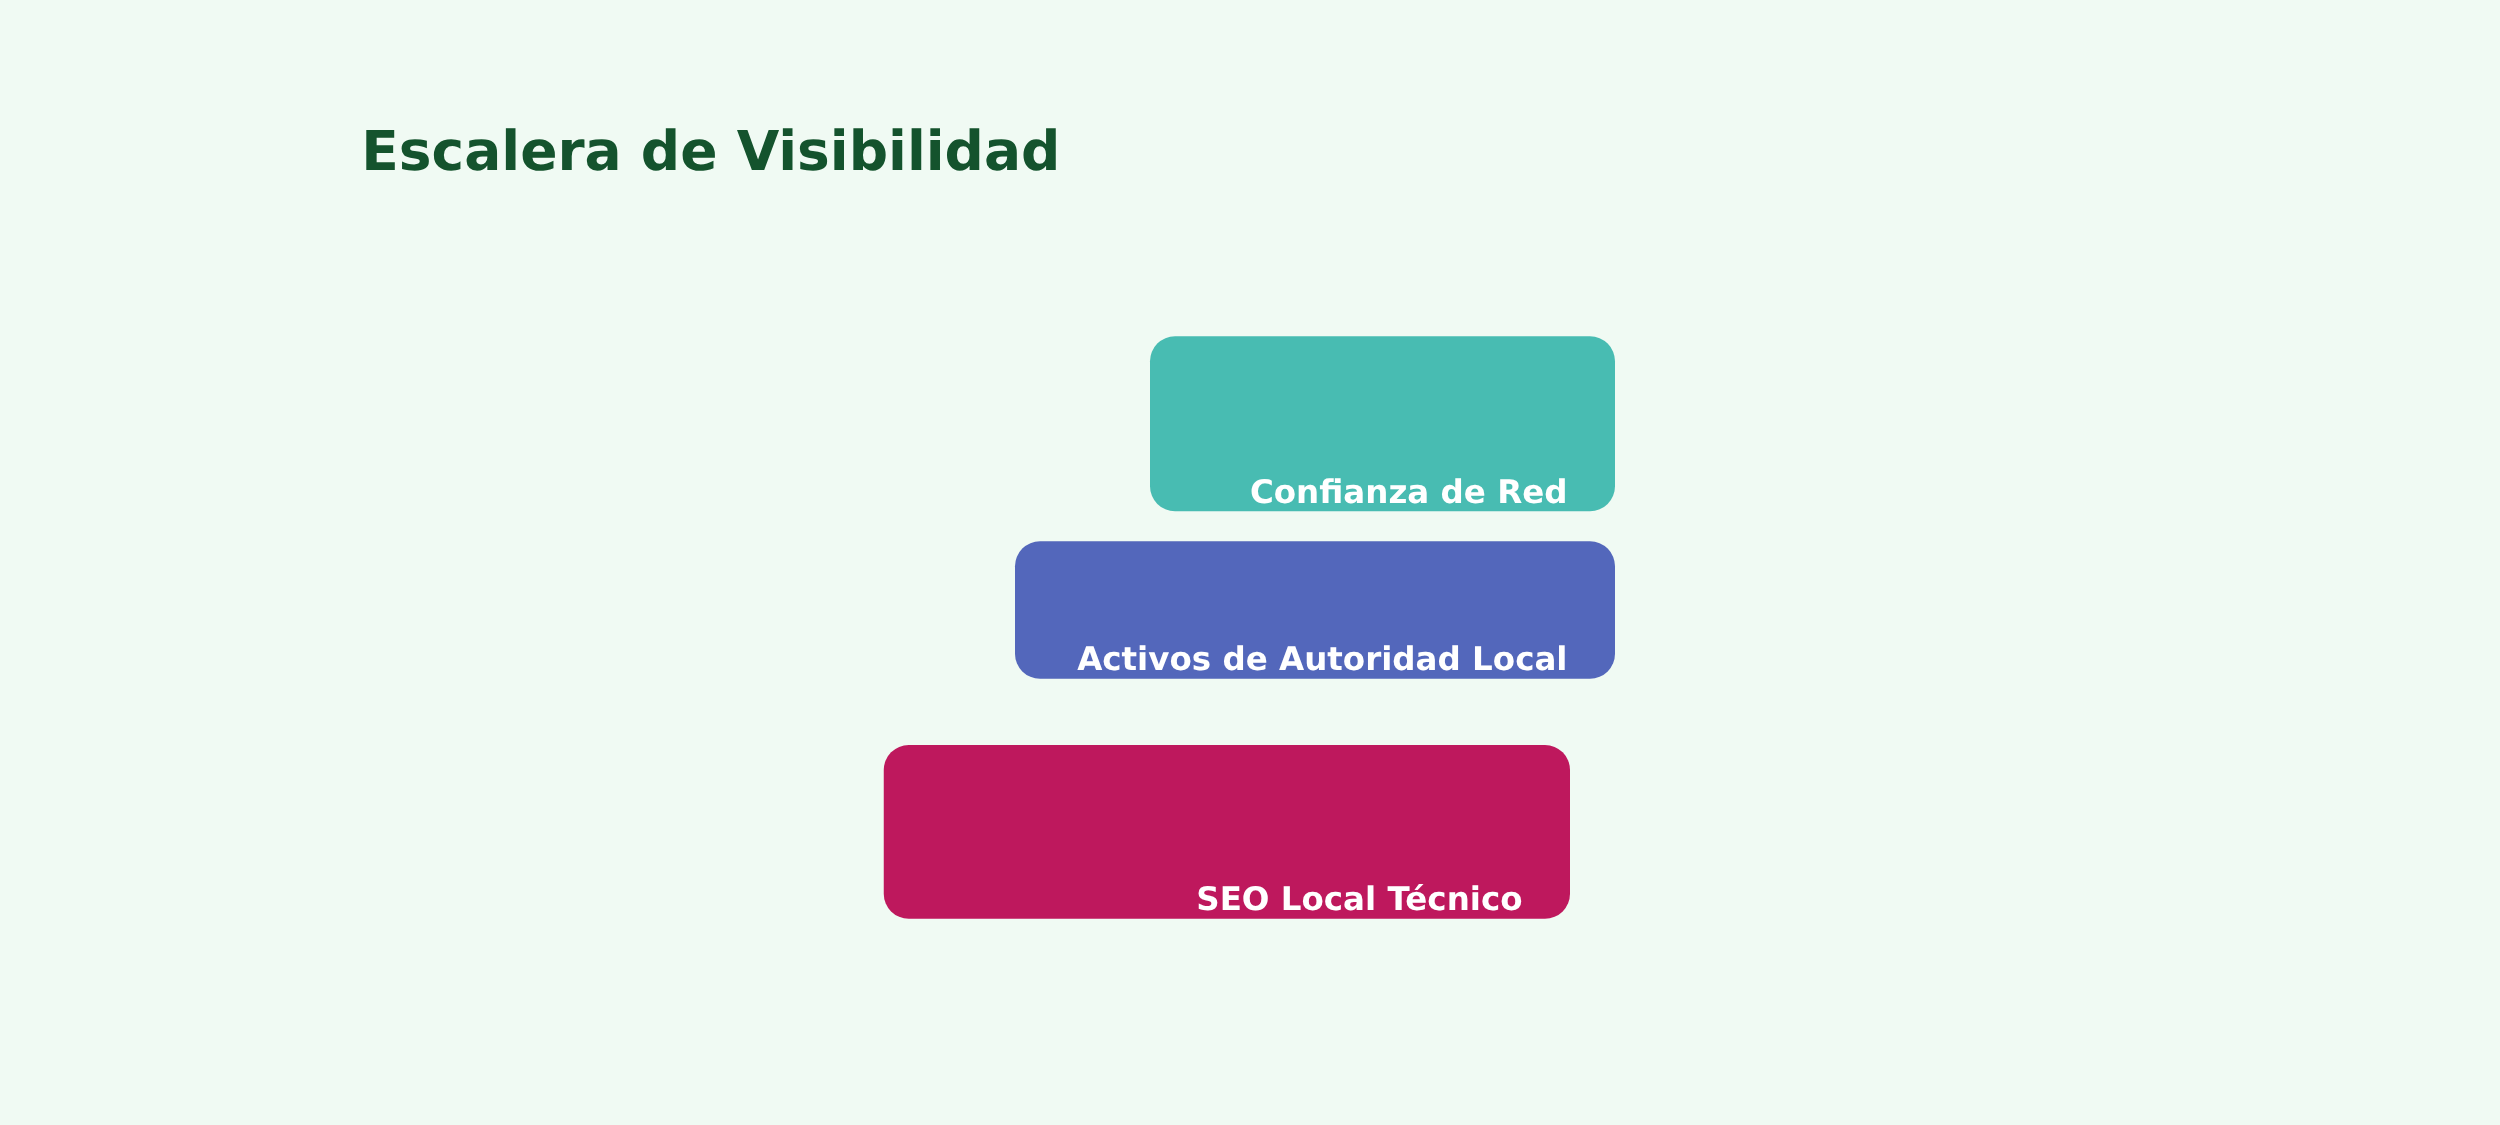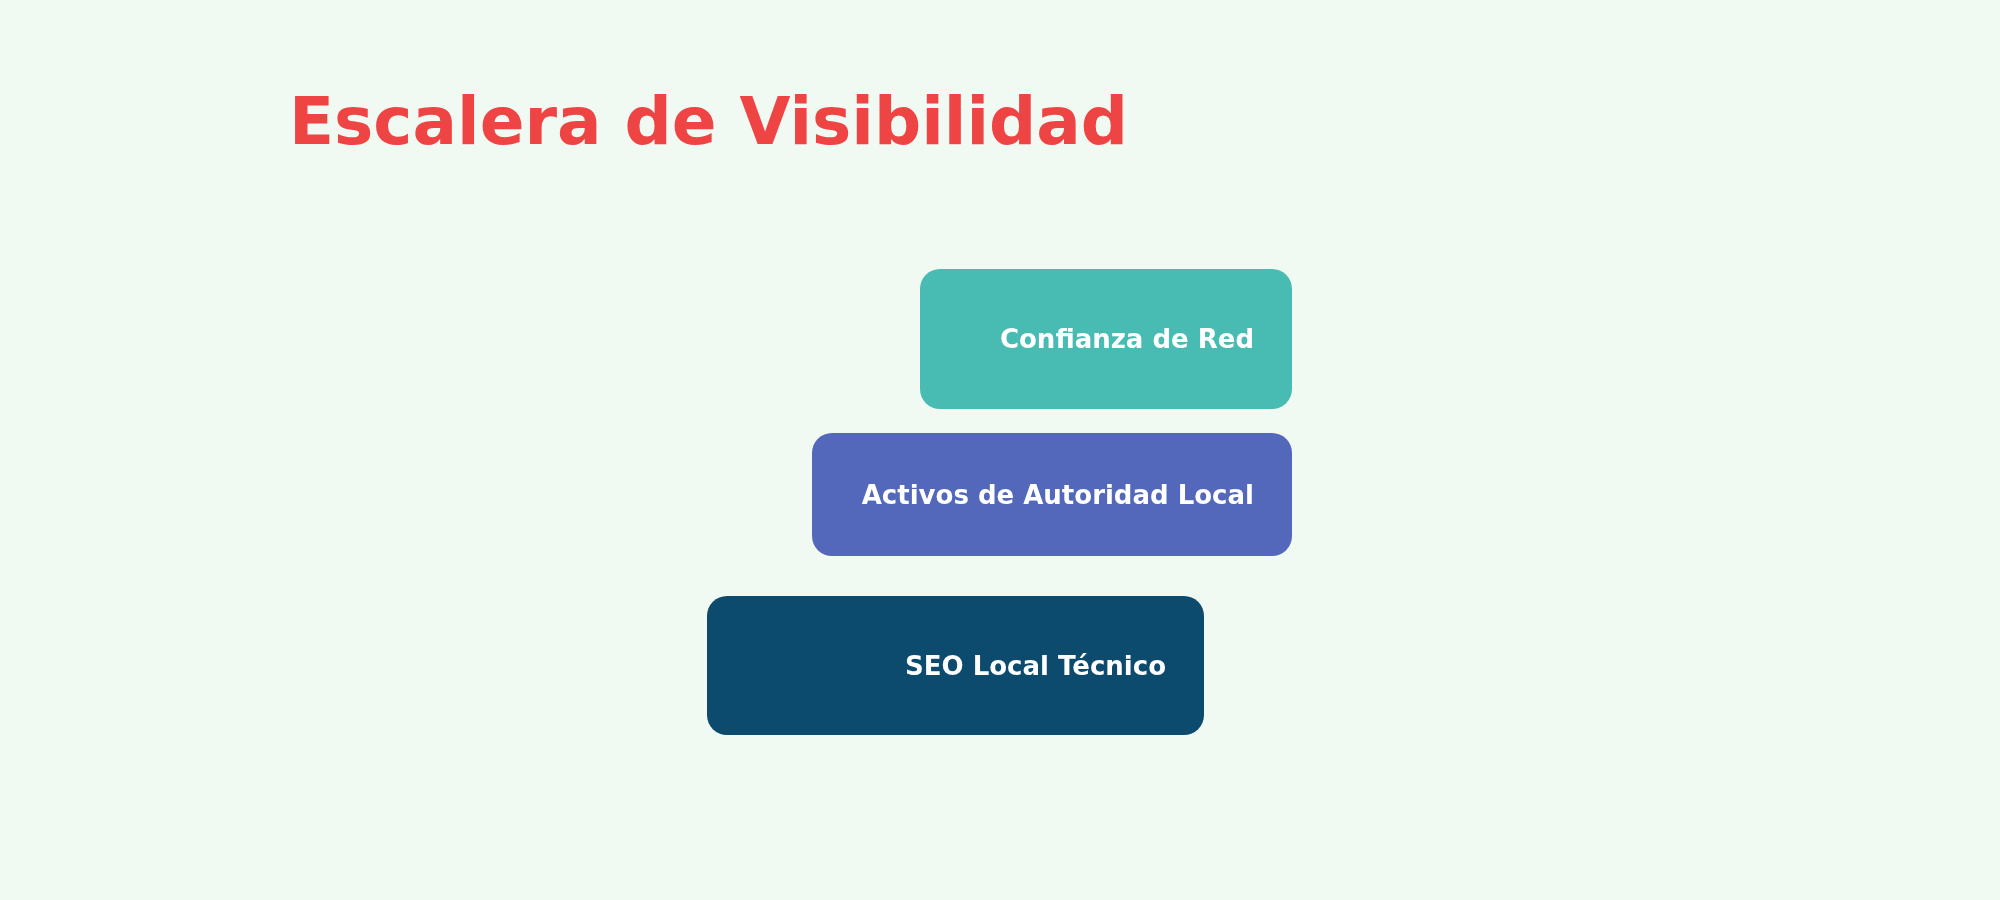--- a/index.html
+++ b/index.html
@@ -7,43 +7,43 @@
     width: 2000px; height: 900px;
     background: #f0faf3;
     position: relative;
     overflow: hidden;
     font-family: "DejaVu Sans", "Liberation Sans", sans-serif;
   }
   .title {
     position: absolute;
     left: 289px; top: 84px;
     margin: 0;
-    color: #ef4444;
+    color: #14532d;
     font-weight: bold;
-    font-size: 66px;
+    font-size: 44px;
     line-height: 75px;
     letter-spacing: 0px;
   }
   .title span { display: block; white-space: nowrap; }
   .step {
     position: absolute;
     border-radius: 20px;
     display: flex;
-    align-items: center;
+    align-items: flex-end;
     justify-content: flex-end;
     box-sizing: border-box;
     padding-right: 38px;
     color: #ffffff;
     font-weight: bold;
     font-size: 26px;
     white-space: nowrap;
   }
   .step-1 { left: 920px; top: 269px; width: 372px; height: 140px; background: #48bcb2; }
-  .step-2 { left: 812px; top: 433px; width: 480px; height: 123px; background: #5367bb; }
-  .step-3 { left: 707px; top: 596px; width: 497px; height: 139px; background: #0c4a6e; }
+  .step-2 { left: 812px; top: 433px; width: 480px; height: 110px; background: #5367bb; }
+  .step-3 { left: 707px; top: 596px; width: 549px; height: 139px; background: #be185d; }
 </style>
 </head>
 <body>
 
 <h1 class="title">
   <span>Escalera de Visibilidad</span>
 </h1>
 
 <div class="step step-1">
   <span>Confianza de Red</span>

